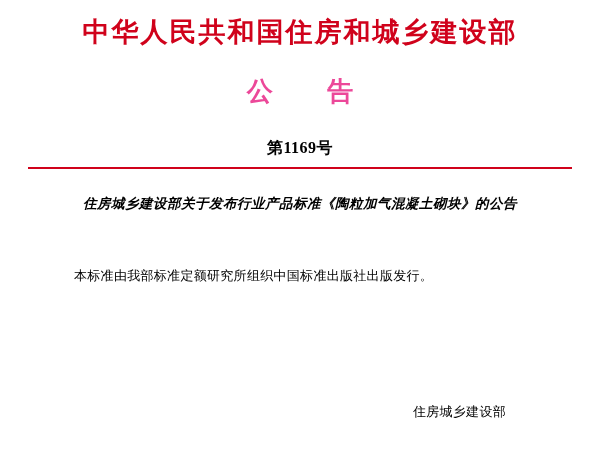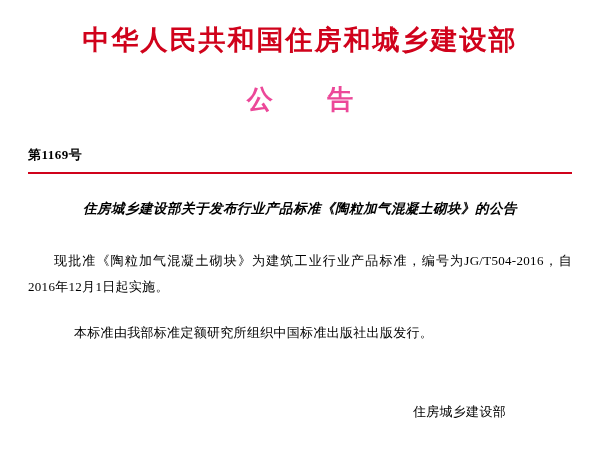--- a/index.html
+++ b/index.html
@@ -22,37 +22,37 @@
     box-sizing: border-box;
     padding: 0 28px;
   }
   .doc-header {
     text-align: center;
     color: #d0021b;
     font-family: "Liberation Serif", "DejaVu Serif", serif;
     font-weight: bold;
     font-size: 27px;
     letter-spacing: 2px;
-    padding-top: 24px;
+    padding-top: 16px;
     line-height: 1.2;
   }
   .doc-subheader {
     text-align: center;
     color: #ec4899;
     font-family: "Liberation Serif", "DejaVu Serif", serif;
     font-weight: bold;
     font-size: 26px;
     letter-spacing: 24px;
     padding-top: 28px;
     padding-left: 24px;
     line-height: 1.2;
   }
   .doc-number {
-    text-align: left;
-    font-size: 13px;
+    text-align: center;
+    font-size: 16px;
     font-weight: bold;
     padding-top: 30px;
     letter-spacing: 0.5px;
   }
   .red-rule {
     margin-top: 8px;
     height: 2px;
     background: #d0021b;
     width: 100%;
   }
@@ -103,21 +103,20 @@
 
   <div class="doc-subheader">公  告</div>
 
   <div class="doc-number">第1169号</div>
 
   <div class="red-rule"></div>
 
   <div class="doc-title">住房城乡建设部关于发布行业产品标准《陶粒加气混凝土砌块》的公告</div>
 
   <div class="body-block">
-    <div class="para indent">现批准《陶粒加气混凝土砌块》为建筑工业行业产品标准，编号为JG/T504-2016，自2016年12月1日起实施。</div>
     <div class="para second">本标准由我部标准定额研究所组织中国标准出版社出版发行。</div>
   </div>
 
   <div class="sign-block">
     <span class="sign-line">住房城乡建设部</span>
   </div>
 
 </div>
 
 </body></html>

